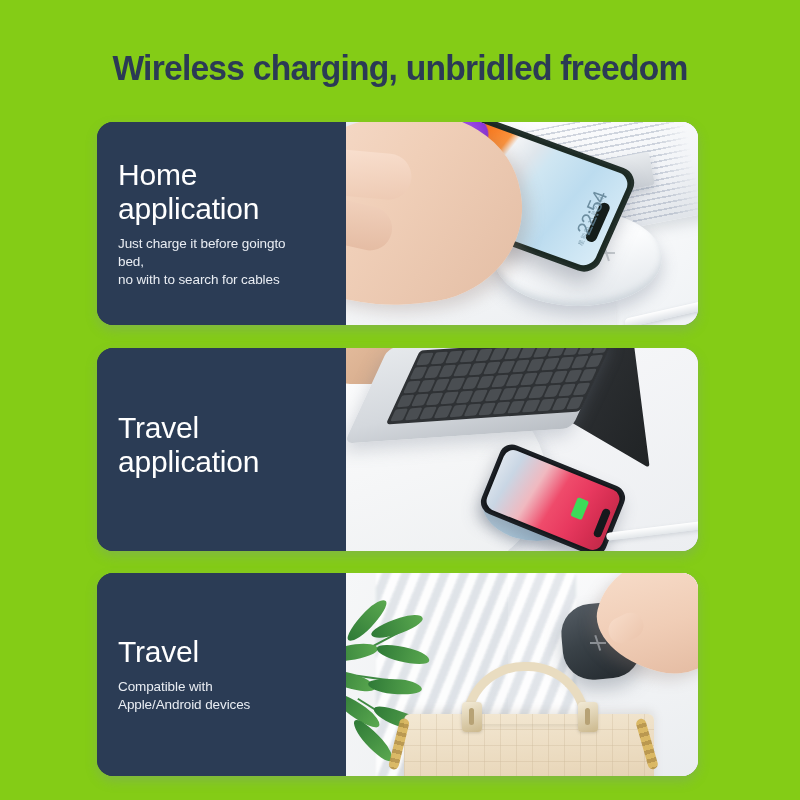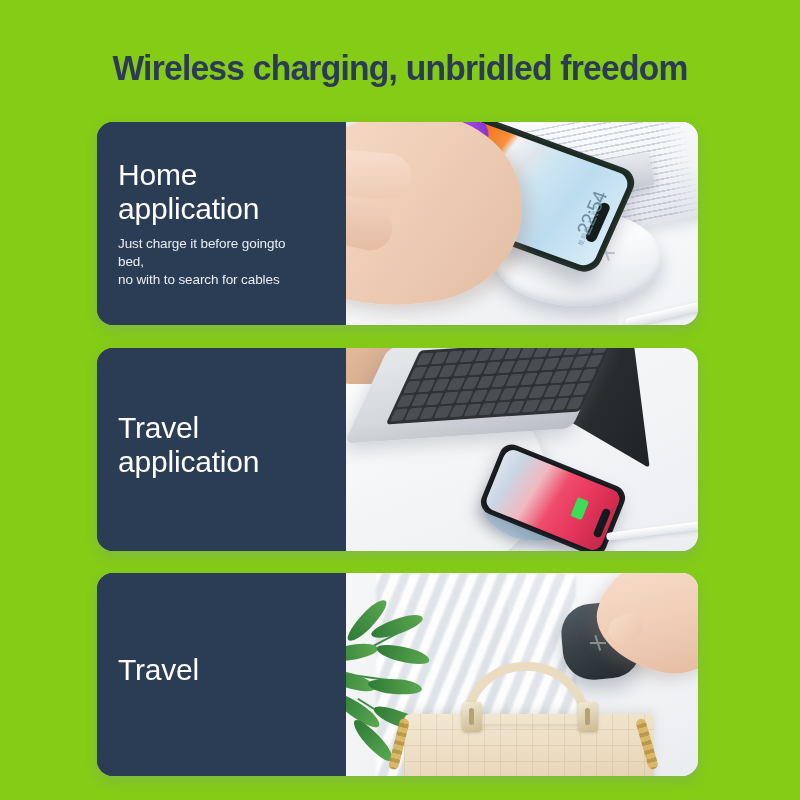--- a/index.html
+++ b/index.html
@@ -623,20 +623,22 @@
       </div>
 
     </div>
   </div>
 
   <div class="card card-3">
     <div class="card-inner">
 
       <div class="panel">
         <div class="panel-heading">Travel</div>
+        <div class="panel-sub">Compatible with
+Apple/Android devices</div>
       </div>
 
       <div class="photo">
         <div class="p3-bg"></div>
         <div class="p3-wall"></div>
         <div class="p3-blinds"></div>
 
         <div class="p3-plant">
           <i class="p3-stem" style="left:22px; top:36px; transform:rotate(-28deg);"></i>
           <i class="p3-stem" style="left:18px; top:70px; transform:rotate(8deg);"></i>

